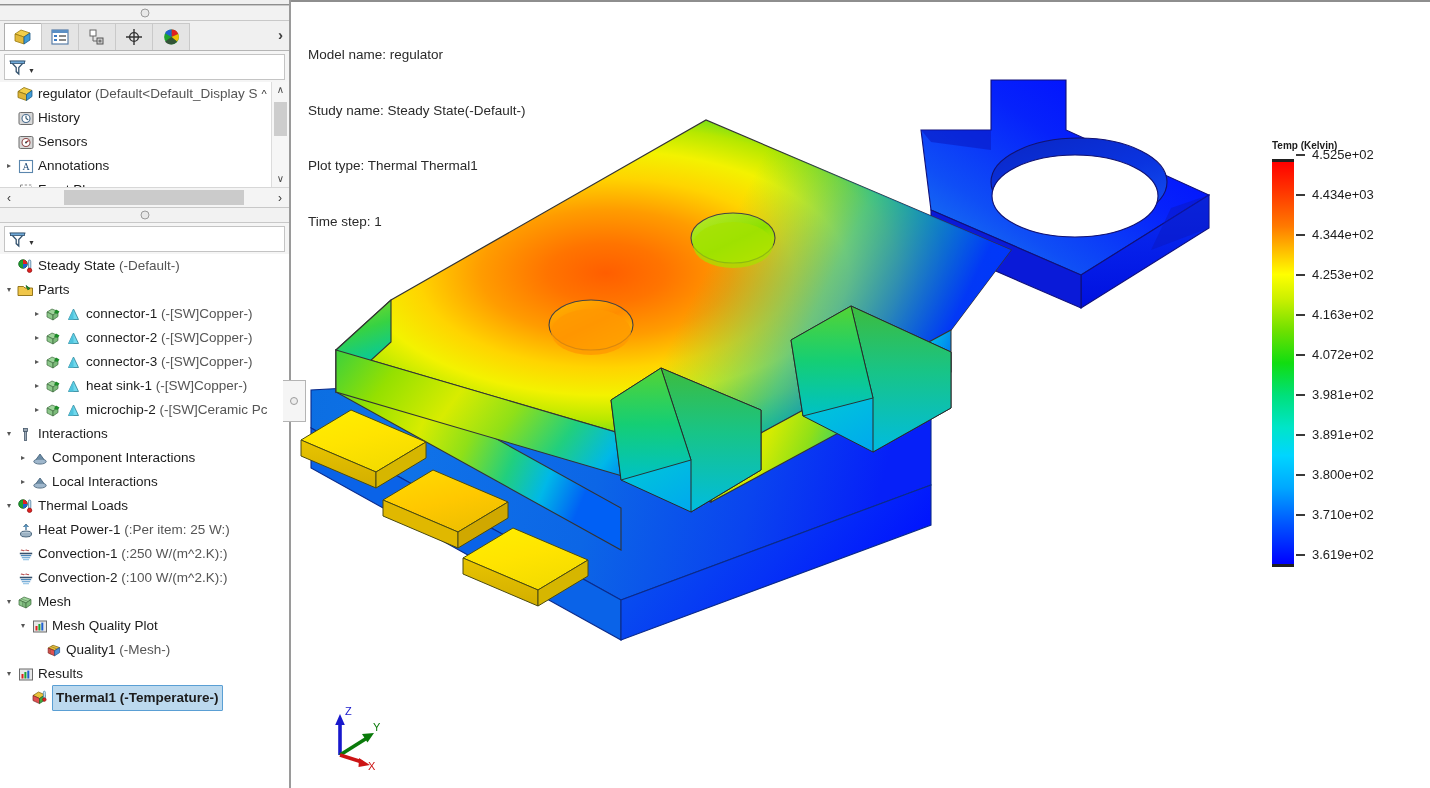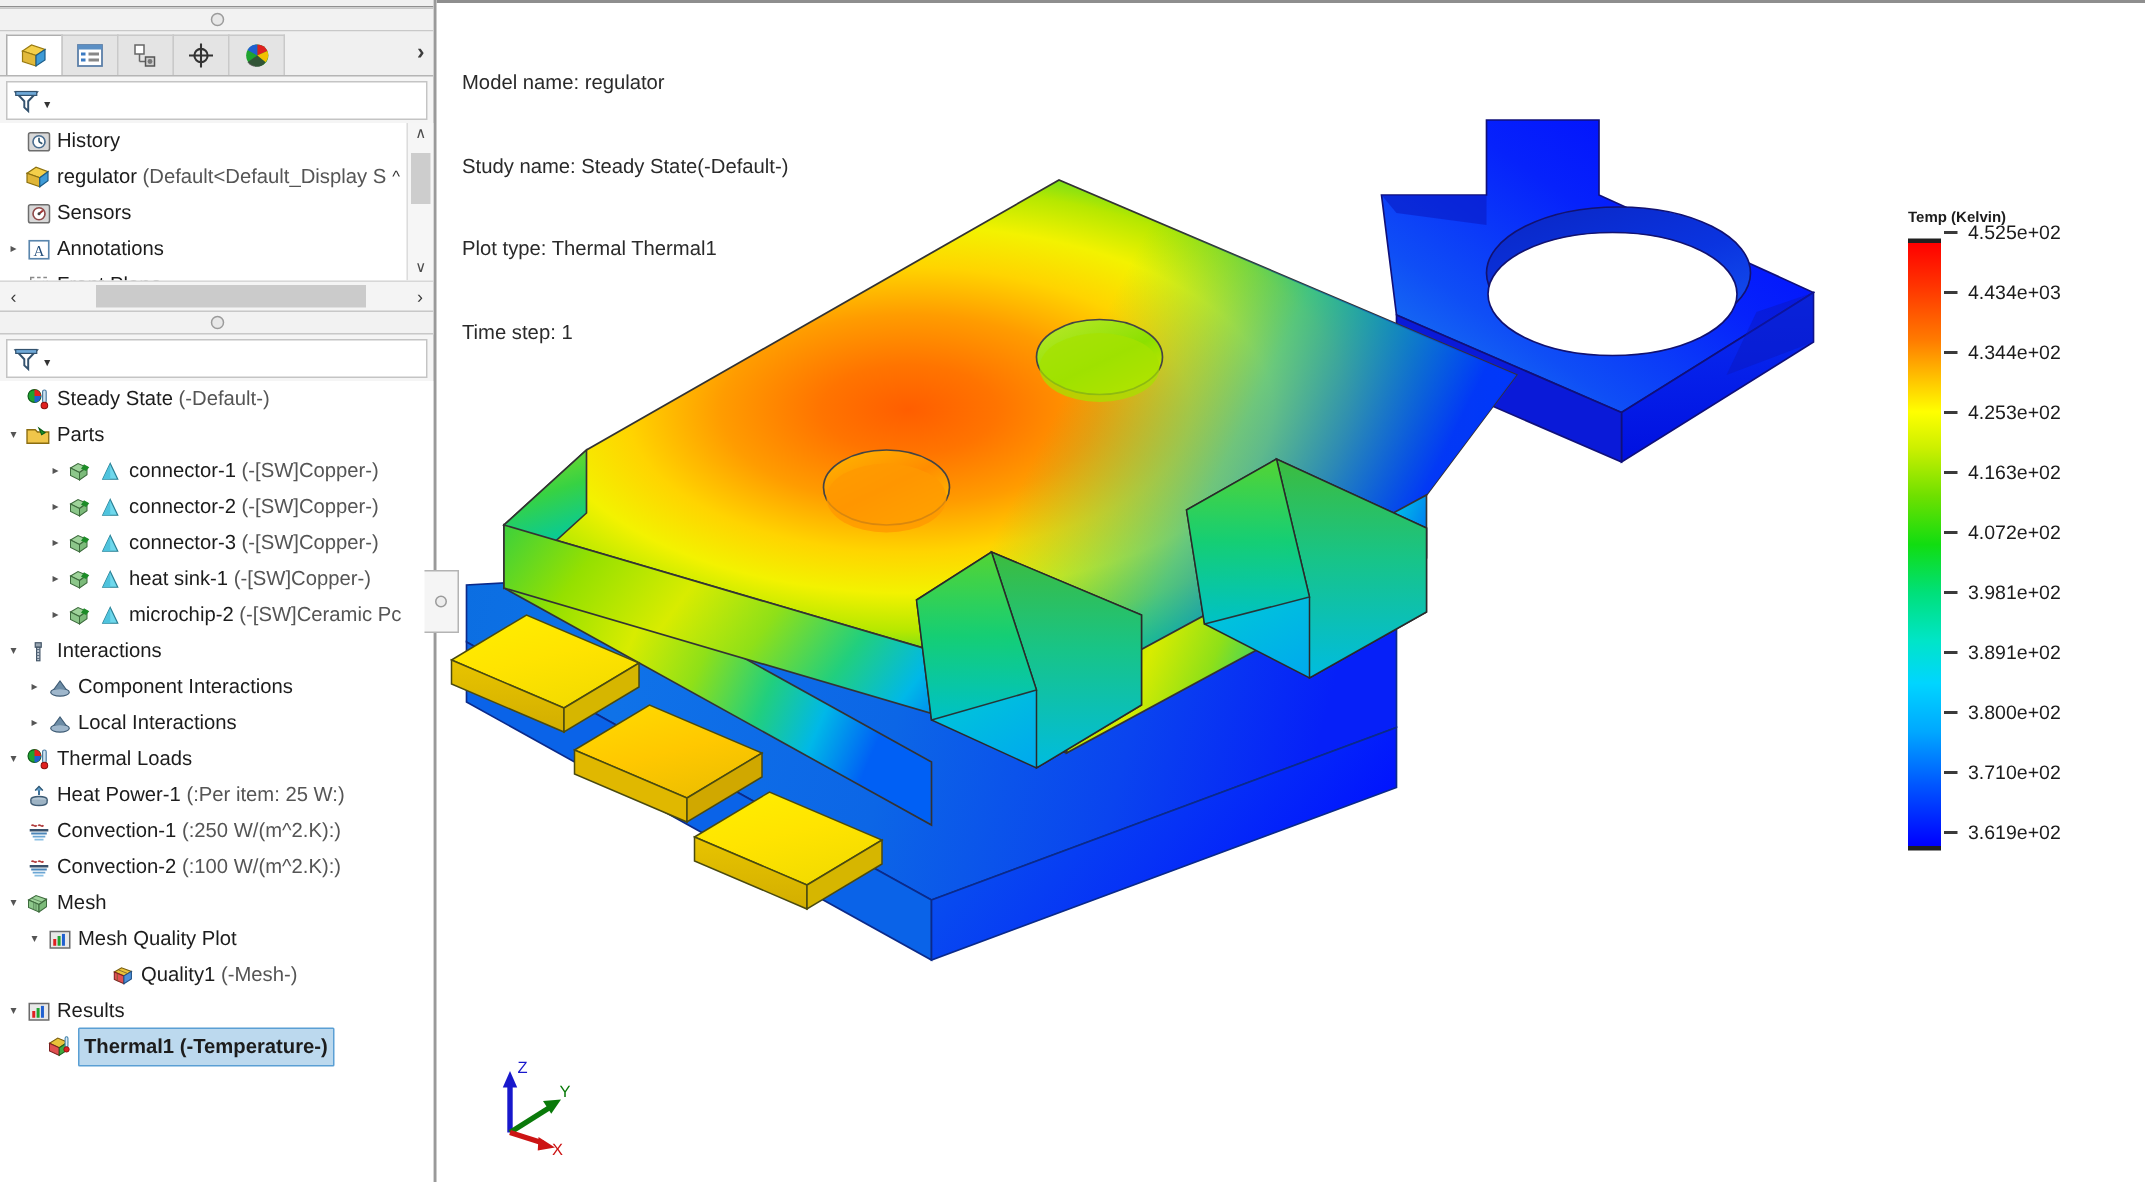--- a/index.html
+++ b/index.html
@@ -126,21 +126,21 @@
     border: 1px solid #5a9fd4;
     padding: 0 3px;
     font-weight: bold;
     border-radius: 1px;
   }
   .trow .bold { font-weight: normal; }
 
   .indent1 { padding-left: 2px; }
   .indent2 { padding-left: 16px; }
   .indent3 { padding-left: 30px; }
-  .indent4 { padding-left: 72px; }
+  .indent4 { padding-left: 44px; }
 
   
   .vscroll {
     position: absolute; right: 0; top: 0;
     width: 17px; height: 100%;
     background: #f6f6f6;
     border-left: 1px solid #dcdcdc;
   }
   .vscroll .arr {
     height: 16px; text-align: center; font-size: 10px;
@@ -335,42 +335,42 @@
       <span class="filter-caret">▼</span>
     </div>
 
     <div class="tree" id="tree-top">
       <div class="vscroll">
         <div class="arr">∧</div>
         <div class="thumb"></div>
         <div class="arr down">∨</div>
       </div>
 
-      <div class="trow indent2">
-        <span class="ico">
-          <svg width="16" height="15" viewBox="0 0 16 15">
-            <rect x="1" y="1.5" width="14" height="12" rx="1.4" fill="#d8d8d8" stroke="#6d6d6d" stroke-width="1"></rect>
-            <circle cx="8" cy="7.5" r="4" fill="#fff" stroke="#4a6d8f" stroke-width="1.1"></circle>
-            <path d="M8 7.5 L8 4.8 M8 7.5 L10.2 8.8" stroke="#2e5570" stroke-width="1.1"></path>
-          </svg>
-        </span>
-        <span class="lbl">History</span>
-      </div>
-
       <div class="trow indent1">
         <span class="expander"></span>
         <span class="ico">
           <svg width="17" height="16" viewBox="0 0 17 16">
             <path d="M1 5.5 L7 1.5 L15 4.5 L9.5 8.5 Z" fill="#f3cf4a" stroke="#8c710f" stroke-width="0.8"></path>
             <path d="M1 5.5 L9.5 8.5 L9.5 14.5 L1 11.5 Z" fill="#e0b638" stroke="#8c710f" stroke-width="0.8"></path>
             <path d="M9.5 8.5 L15 4.5 L15 10.5 L9.5 14.5 Z" fill="#3f9bd6" stroke="#1c5c88" stroke-width="0.8"></path>
           </svg>
         </span>
         <span class="lbl"><span>regulator</span><span class="dim">  (Default&lt;Default_Display S</span></span>
         <span style="margin-left:4px;font-size:11px;color:#333;">^</span>
+      </div>
+
+      <div class="trow indent2">
+        <span class="ico">
+          <svg width="16" height="15" viewBox="0 0 16 15">
+            <rect x="1" y="1.5" width="14" height="12" rx="1.4" fill="#d8d8d8" stroke="#6d6d6d" stroke-width="1"></rect>
+            <circle cx="8" cy="7.5" r="4" fill="#fff" stroke="#4a6d8f" stroke-width="1.1"></circle>
+            <path d="M8 7.5 L8 4.8 M8 7.5 L10.2 8.8" stroke="#2e5570" stroke-width="1.1"></path>
+          </svg>
+        </span>
+        <span class="lbl">History</span>
       </div>
 
       <div class="trow indent2">
         <span class="ico">
           <svg width="16" height="15" viewBox="0 0 16 15">
             <rect x="1" y="1.5" width="14" height="12" rx="1.4" fill="#d8d8d8" stroke="#6d6d6d" stroke-width="1"></rect>
             <circle cx="8" cy="7.5" r="4" fill="#fff" stroke="#8f4a4a" stroke-width="1.1"></circle>
             <path d="M8 7.5 L10.6 5.4" stroke="#a03030" stroke-width="1.3"></path>
             <circle cx="8" cy="7.5" r="1" fill="#444"></circle>
           </svg>

